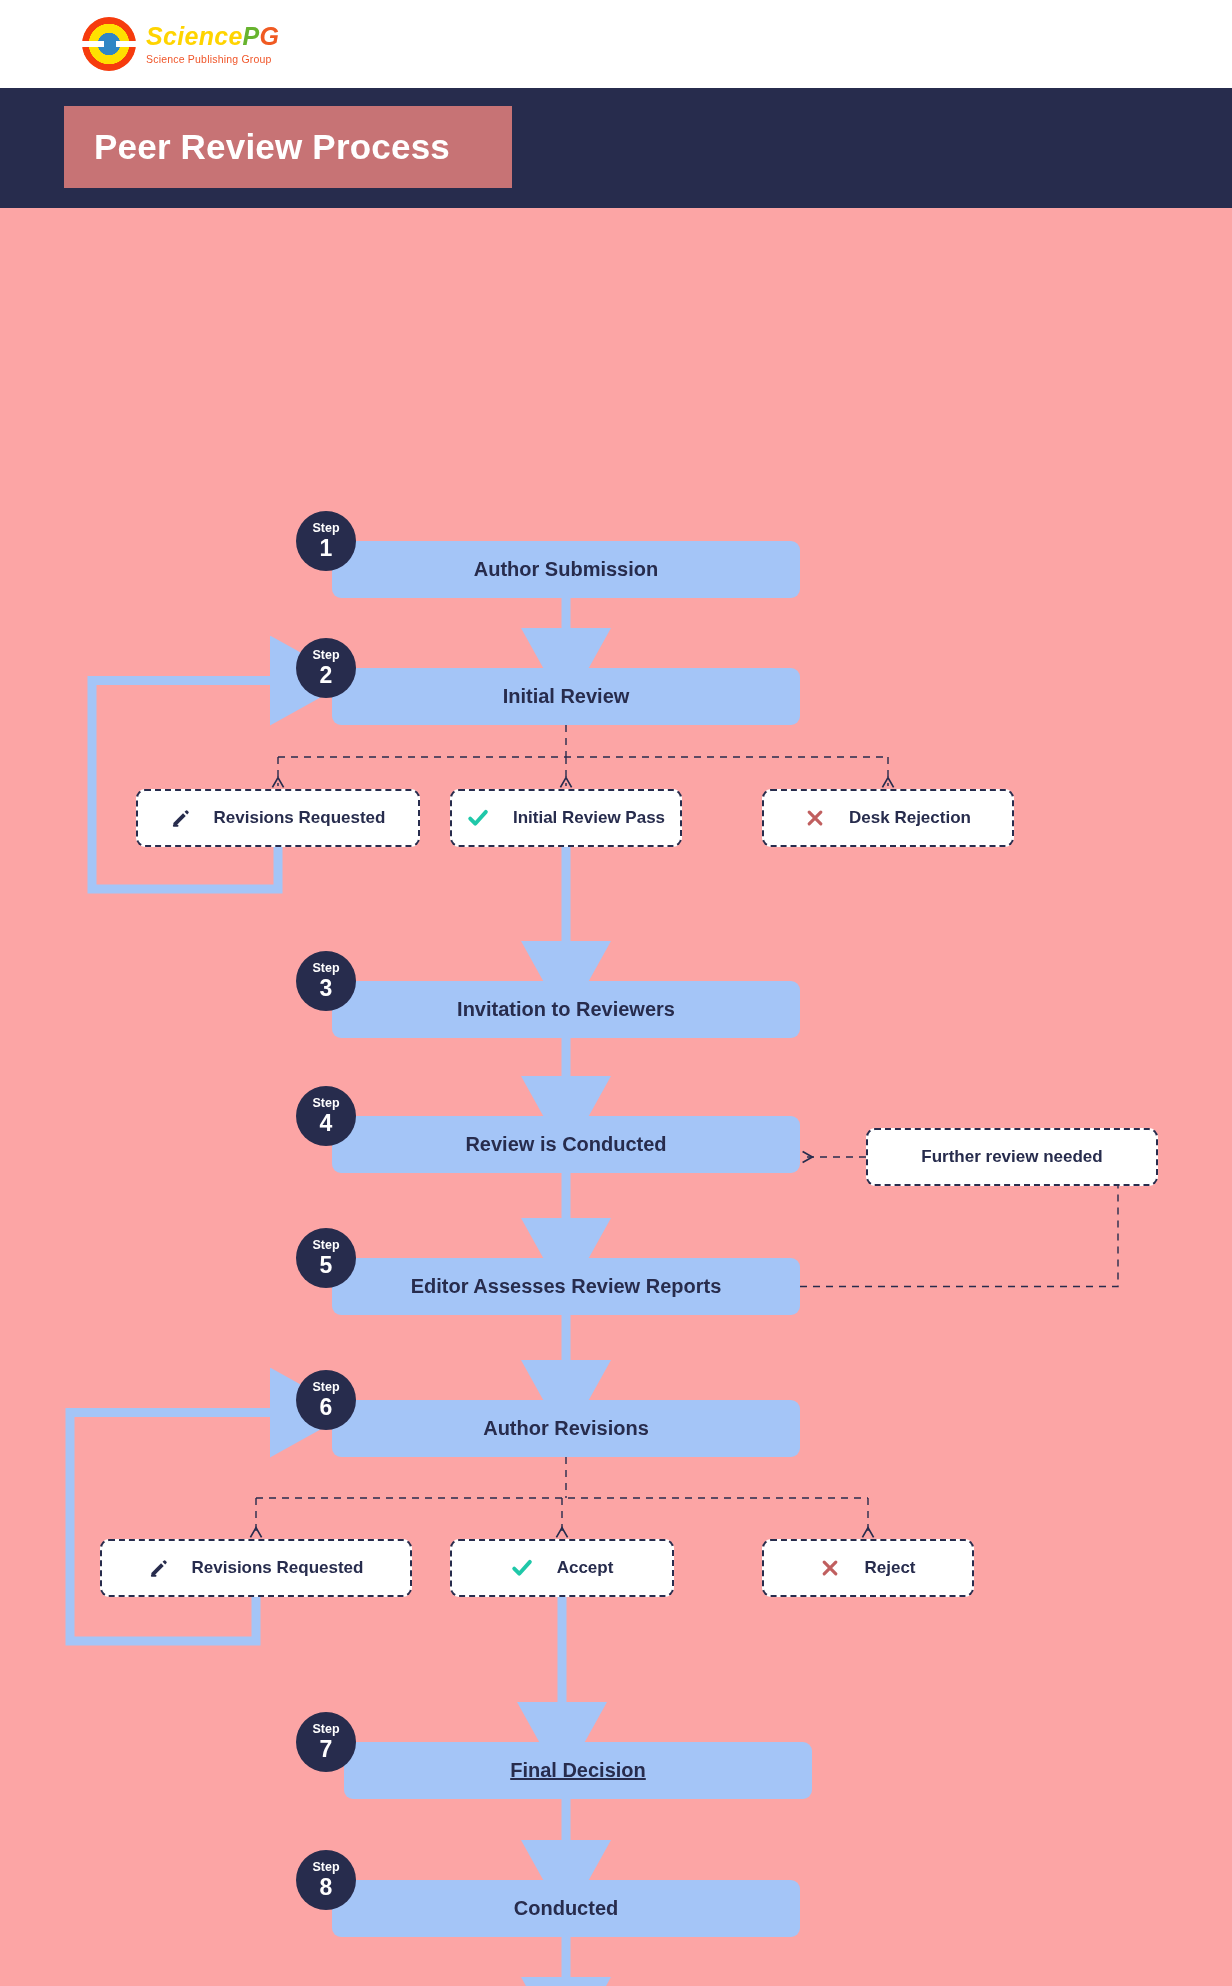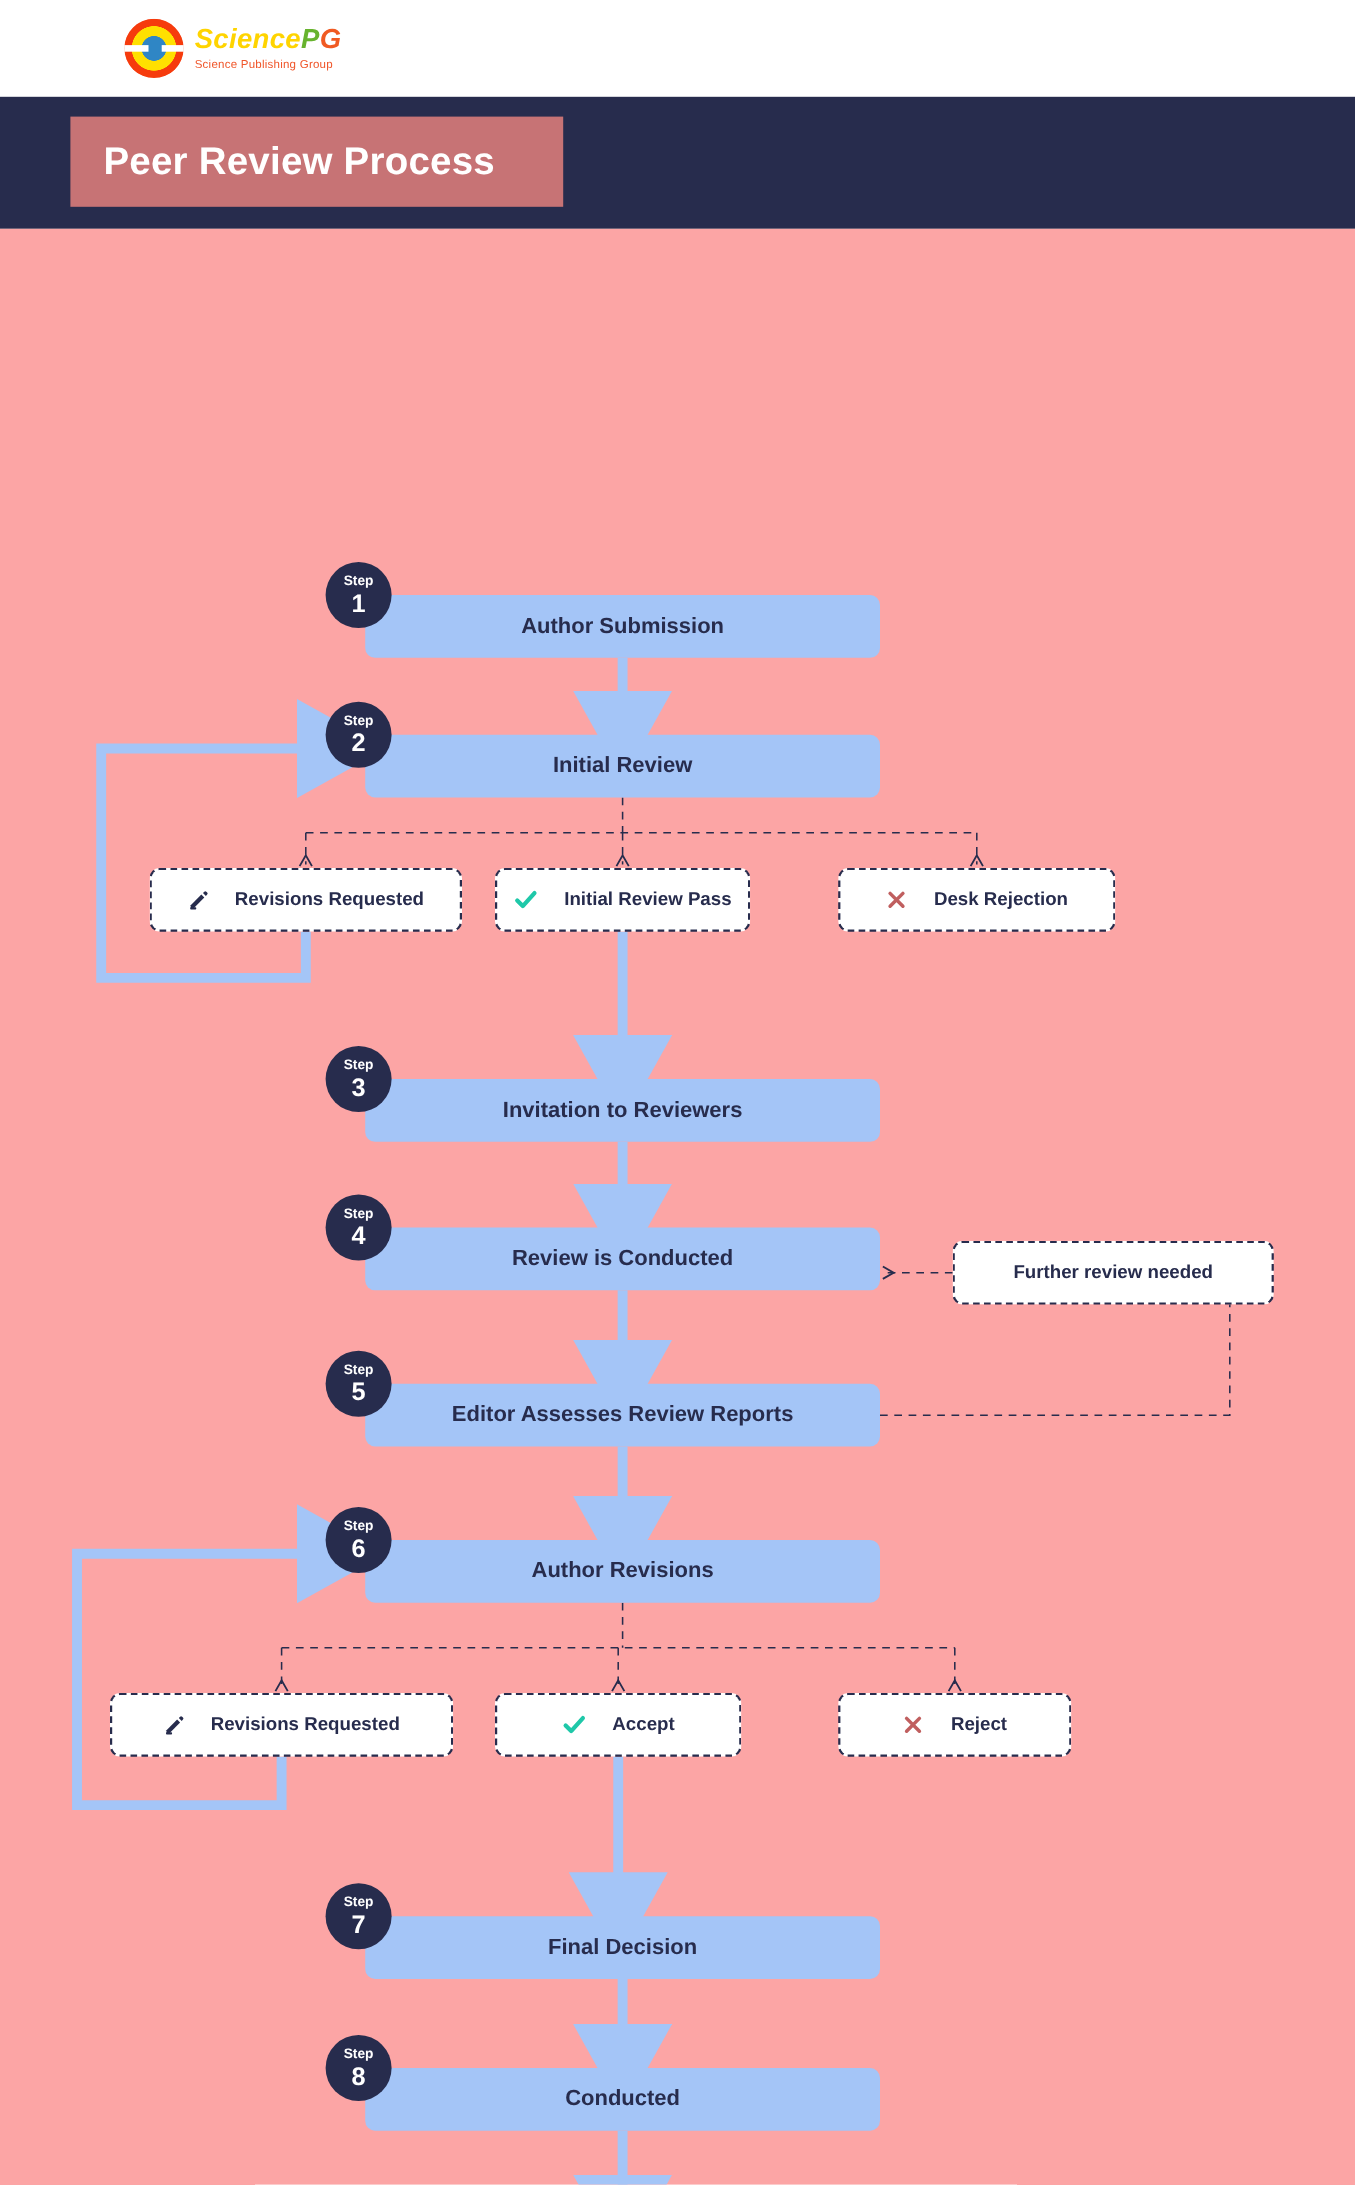--- a/index.html
+++ b/index.html
@@ -8,21 +8,21 @@
     background:#ffffff;
     font-family:"Liberation Sans", sans-serif;
     overflow:hidden;
   }
 
   
   .logo-bar{
     height:88px;
     background:#ffffff;
     display:flex;align-items:center;
-    padding-left:113px;
+    padding-left:82px;
     box-sizing:border-box;
   }
   .logo{display:flex;align-items:center;gap:10px;}
   .logo-mark{
     width:54px;height:54px;border-radius:50%;
     background:
       radial-gradient(circle at 50% 50%, #2f86c5 0 11px, rgba(0,0,0,0) 11.5px),
       radial-gradient(circle at 50% 50%, #ffe000 11px 20px, rgba(0,0,0,0) 20.5px),
       radial-gradient(circle at 50% 50%, #f63b0d 20px 27px, rgba(0,0,0,0) 27.5px);
     position:relative;
@@ -268,21 +268,21 @@
           <path d="M3.5 12.6 9 18.2 20.6 5.3" fill="none" stroke="#1fc8a9" stroke-width="4.2" stroke-linecap="round" stroke-linejoin="round"></path>
         </svg>
     </span>
     <span class="lbl">Accept</span>
   </div>
 
   <div class="badge" style="left:296px;top:1504px;">
     <span class="s-l">Step</span>
     <span class="s-n">7</span>
   </div>
-  <div class="pbox" style="left:332px;top:1534px;width:468px;">
+  <div class="pbox" style="left:344px;top:1534px;width:468px;text-decoration:underline;">
     <span>Final Decision</span>
   </div>
 
   <div class="badge" style="left:296px;top:1642px;">
     <span class="s-l">Step</span>
     <span class="s-n">8</span>
   </div>
   <div class="pbox" style="left:332px;top:1672px;width:468px;">
     <span>Conducted</span>
   </div>

